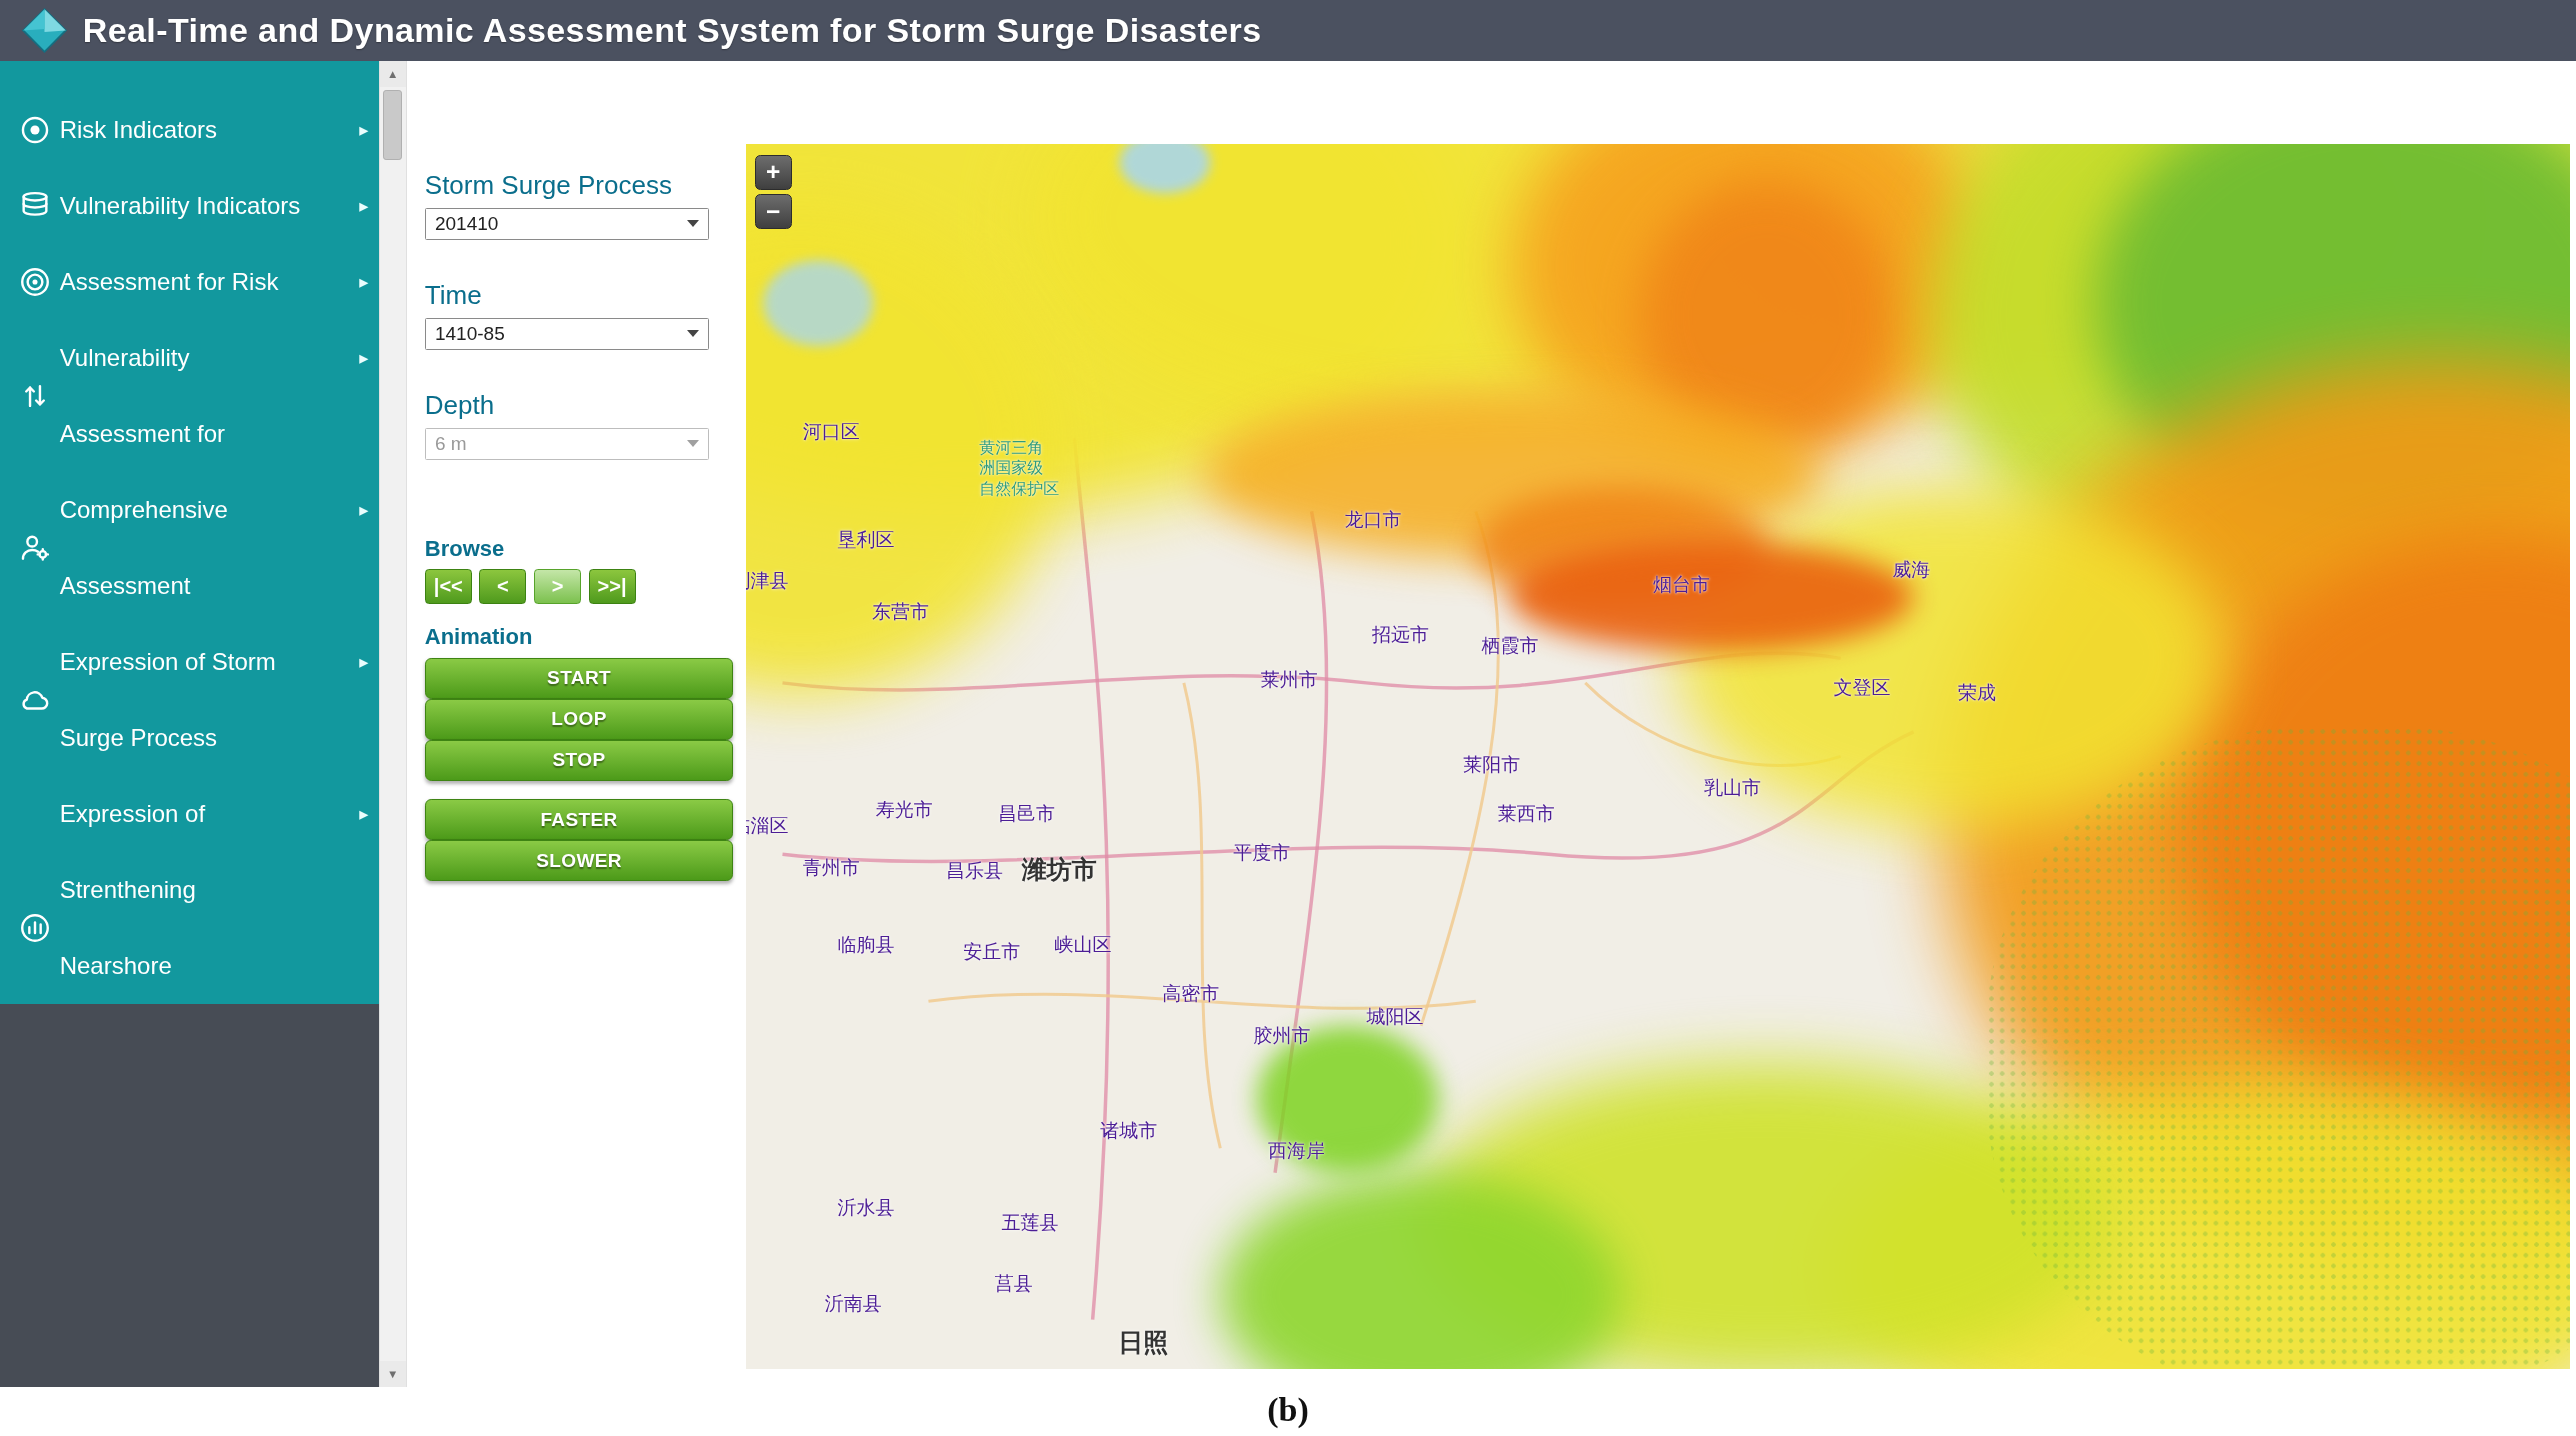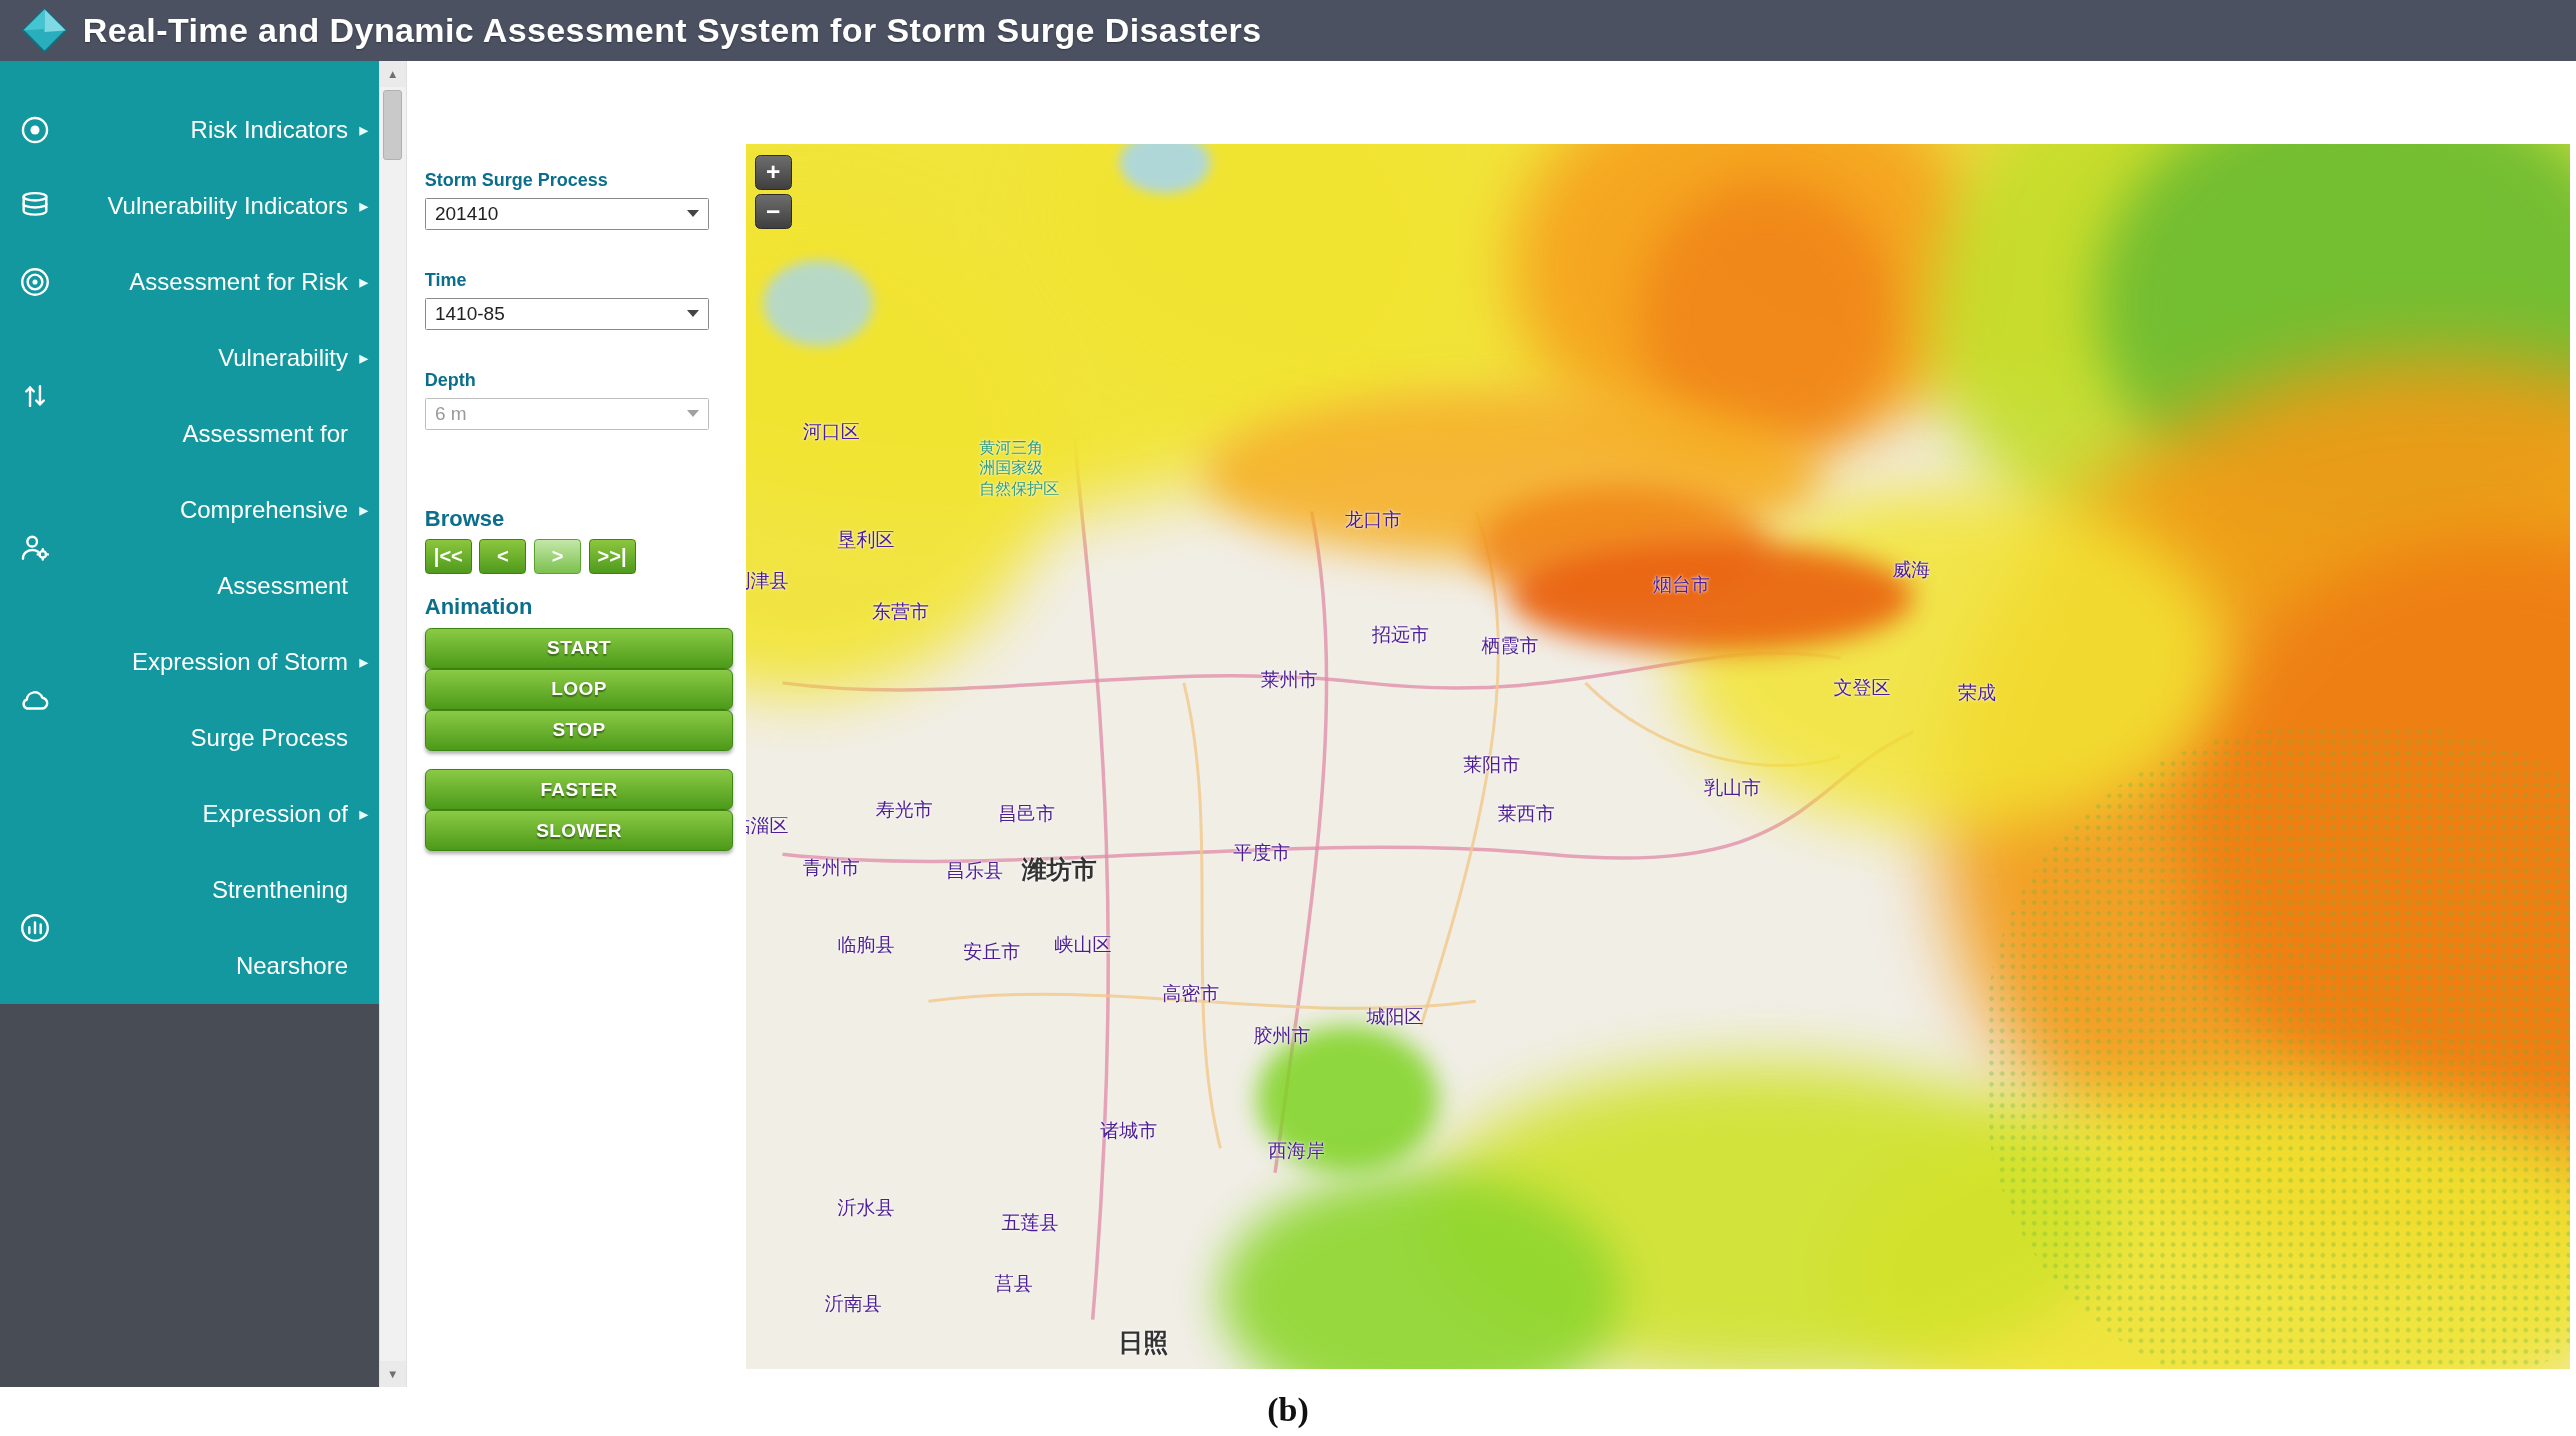--- a/index.html
+++ b/index.html
@@ -13,35 +13,35 @@
 
   
   .content{display:flex; height:1326px; width:100%;}
 
   
   .sidebar{width:379px; flex:0 0 379px; background:var(--sidebar-bg,#12989e); display:flex; flex-direction:column;}
   #sidebar-items{padding-top:31px;}
   .sb-item{display:flex; align-items:center; position:relative; color:#fff; padding:0 31px 0 10.7px; cursor:pointer;}
   .sb-icon{width:49px; flex:0 0 49px; display:flex; align-items:center; justify-content:center;}
   .sb-icon svg{width:34px; height:34px; stroke:#fff; fill:none; stroke-width:1.7; stroke-linecap:round; stroke-linejoin:round;}
-  .sb-lines{flex:1;text-align:right;}
+  .sb-lines{flex:1;}
   .sb-line{height:76px; line-height:76px; font-size:24px; white-space:nowrap;}
   .sb-sub-arrow{position:absolute; right:10.7px; top:0; height:76px; line-height:76px; font-size:18.3px; color:#eafdfd;}
   .sidebar-footer{flex:1; background:var(--sidebar-footer-bg,#474c55);}
 
   
   .vscrollbar{width:27.5px; flex:0 0 27.5px; background:#f1f1f1; position:relative; border-left:0.8px solid #e0e0e0; border-right:0.8px solid #e0e0e0;}
   .sb-btn{position:absolute; left:0; width:100%; height:26px; display:flex; align-items:center; justify-content:center; font-size:11.5px; color:#6f6f6f; background:#eaeaea; cursor:pointer;}
   .sb-btn.up{top:0;}
   .sb-btn.down{bottom:0;}
   .sb-thumb{position:absolute; top:29px; left:3.1px; right:3.1px; height:70px; background:#c9c9c9; border:0.8px solid #b0b0b0; border-radius:3.1px; cursor:grab;}
 
   
   .panel{width:339px; flex:0 0 339px; background:#fff; padding:109px 0 0 18.3px;}
-  .field-label{font-size:18px; font-weight:bold; color:var(--panel-label,#0a6e8c); margin-bottom:6.9px; white-space:nowrap;}
+  .field-label{font-size:26px; font-weight:normal; color:var(--panel-label,#0a6e8c); margin-bottom:6.9px; white-space:nowrap;}
   .select{width:284px; height:32px; border:0.8px solid #8a8a8a; border-radius:1.5px; background:#fff; display:flex; align-items:center; justify-content:space-between; padding:0 9.2px; font-size:19px; color:#222; margin-bottom:40px; cursor:pointer;}
   .select .caret{width:0; height:0; border-left:6.1px solid transparent; border-right:6.1px solid transparent; border-top:7.6px solid #444;}
   .select.disabled{color:#9a9a9a; border-color:#bdbdbd; cursor:default;}
   .select.disabled .caret{border-top-color:#a0a0a0;}
   .select.depth{margin-bottom:76px;}
   .group-label{font-size:22px; font-weight:bold; color:var(--panel-label,#0a6e8c); margin-bottom:7.6px;}
   .browse-row{display:flex; margin-bottom:20px;}
   .browse-btn{height:35px; min-width:47px; padding:0 7.6px; margin-right:7.6px; background:linear-gradient(var(--button-green-light,#8cc63e),var(--button-green-dark,#4f9a1d)); border:1.5px solid #3c8212; border-radius:3.8px; color:#fff; font-weight:bold; font-size:20px; cursor:pointer; font-family:inherit;}
   .browse-btn.active{background:linear-gradient(#c4e6a8,#7cc14e); border-color:#57a32b;}
   .anim-row{display:flex; margin-bottom:18.3px;flex-direction:column;}

